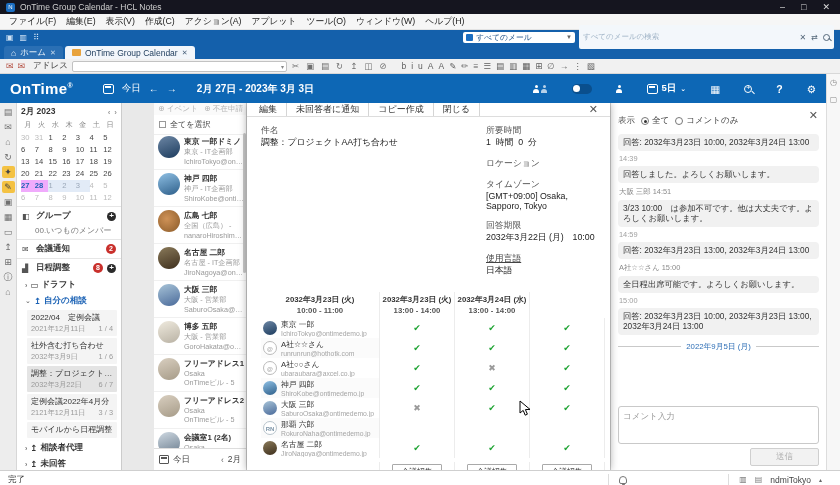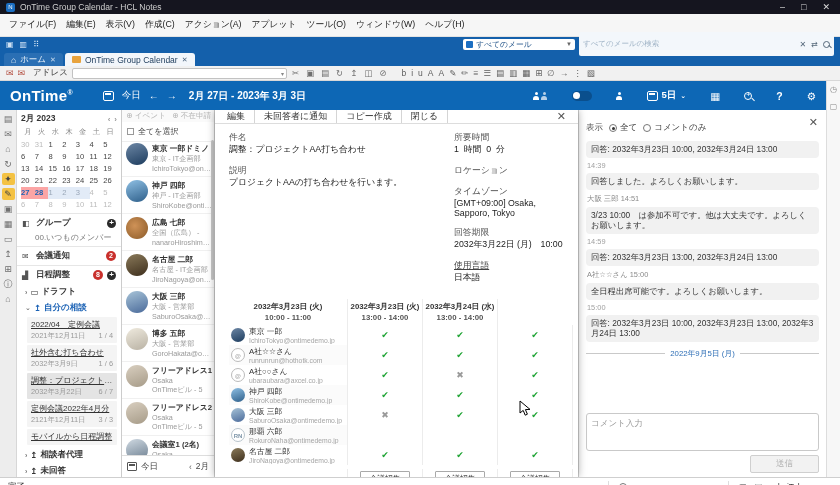--- a/index.html
+++ b/index.html
@@ -8,21 +8,21 @@
   .ellip { white-space:nowrap; overflow:hidden; text-overflow:ellipsis; }
 
   
   .titlebar { height:14px; background:#15151f; color:#cfcfcf; display:flex; align-items:center; font-size:8.5px; padding:0 6px; }
   .titlebar .appico { width:9px; height:9px; background:#1b6ec2; border-radius:2px; margin-right:5px; color:#fff; font-size:6px; line-height:9px; text-align:center; }
   .titlebar .t { flex:1; }
   .winbtns { display:flex; gap:16px; font-size:9px; color:#ddd; margin-right:4px; }
   .winbtns span { cursor:default; }
 
   
-  .menubar { height:23px; background:#f6f6f6; border-bottom:1px solid #e3e3e3; display:flex; align-items:center; font-size:8.8px; color:#222; padding-left:4px; }
+  .menubar { height:16px; background:#f6f6f6; border-bottom:1px solid #e3e3e3; display:flex; align-items:center; font-size:8.8px; color:#222; padding-left:4px; }
   .menubar span { padding:0 5px; }
 
   
   .bluebar { height:14px; background:#1460ab; display:flex; align-items:center; padding:0 6px; }
   .bluebar .lficons { display:flex; gap:6px; color:#cfe2f4; font-size:8px; }
   .scopebox { margin-left:auto; width:112px; height:11px; background:#fff; border-radius:2px; display:flex; align-items:center; font-size:7.8px; color:#1c4f86; padding:0 3px; gap:3px; }
   .scopebox .sqico { width:7px; height:7px; background:#1b6ec2; border-radius:1px; }
   .scopebox .cv { margin-left:auto; color:#666; font-size:6px; }
   .searchfield { width:255px; height:11px; background:#f3f7fb; border-radius:2px; margin-left:4px; display:flex; align-items:center; padding:12px 4px; }
   .searchfield .ph { font-size:7.5px; color:#9fb3c6; flex:1; }
@@ -52,21 +52,21 @@
   .rightstrip { width:14px; background:#f7f7f7; border-left:1px solid #ddd; display:flex; flex-direction:column; align-items:center; padding-top:4px; gap:8px; color:#8a8a8a; font-size:8px; }
 
   
   .othead { height:29px; background:#0d67b5; display:flex; align-items:center; color:#fff; padding:0 10px; }
   .otlogo { font-size:15px; font-weight:bold; letter-spacing:.3px; }
   .otlogo sup { font-size:7px; }
   .otnav { display:flex; align-items:center; gap:8px; margin-left:30px; font-size:9.5px; }
   .calico { width:11px; height:10px; border:1.2px solid #fff; border-radius:2px; position:relative; display:inline-block; }
   .calico::before { content:""; position:absolute; top:1.5px; left:1.5px; right:1.5px; height:1.5px; background:#fff; }
   .otnav .arrow { font-size:10px; }
-  .otrange { font-weight:bold; font-size:10px; margin-left:4px; }
+  .otrange { font-weight:bold; font-size:10px; margin-left:12px; }
   .otright { margin-left:auto; display:flex; align-items:center; gap:24px; }
   .pico { width:7px; height:8px; position:relative; display:inline-block; }
   .pico::before { content:""; position:absolute; top:0; left:2px; width:3.4px; height:3.4px; border-radius:50%; background:#fff; }
   .pico::after { content:""; position:absolute; bottom:0; left:.5px; width:6.4px; height:3.6px; border-radius:3px 3px 0 0; background:#fff; }
   .toggle { width:20px; height:10px; background:#0a4f8d; border-radius:5px; position:relative; }
   .toggle::before { content:""; position:absolute; left:1.5px; top:1.5px; width:7px; height:7px; border-radius:50%; background:#fff; }
   .viewsel { display:flex; align-items:center; gap:4px; font-size:9.5px; font-weight:bold; }
   .otright .gly { font-size:10.5px; }
   .magp { width:8px; height:8px; border:1.4px solid #fff; border-radius:50%; position:relative; display:inline-block; }
   .magp::after { content:""; position:absolute; width:4px; height:1.4px; background:#fff; transform:rotate(45deg); right:-3.4px; bottom:-1.4px; }
@@ -80,38 +80,38 @@
   .iconstrip span.hl { background:#f4c243; border-radius:2px; color:#444; }
 
   .sidebar { width:105px; background:#fff; border-right:1px solid #ccc; overflow:hidden; font-size:8.5px; }
   .mcal { padding:3px 4px 2px; }
   .mcal-head { display:flex; font-size:8.5px; font-weight:bold; color:#333; align-items:center; }
   .mcal-head .nav { margin-left:auto; color:#999; font-size:8px; display:flex; gap:4px; }
   .mcal-grid { display:grid; grid-template-columns:repeat(7,1fr); margin-top:2px; }
   .mcal-grid .wd { font-size:7.2px; color:#888; text-align:center; height:10px; line-height:10px; }
   .mcal-grid .dy { font-size:7.6px; color:#444; text-align:left; height:12px; line-height:12px; }
   .dy.dim { color:#bbb; }
-  .dy.sel { background:#fca5a5; color:#1b62b5; font-weight:bold; }
+  .dy.sel { background:#f0abfc; color:#1b62b5; font-weight:bold; }
   .dy.seldim { background:#e2ebf7; color:#9aa7b8; }
   .sbrow { display:flex; align-items:center; gap:4px; padding:3px 5px; border-top:1px solid #e6e6e6; font-weight:bold; color:#3a3a3a; }
   .sbrow .sic { color:#555; font-size:8px; width:10px; }
   .sbrow .badge { margin-left:auto; background:#c9302c; color:#fff; border-radius:50%; width:10px; height:10px; font-size:7px; line-height:10px; text-align:center; font-weight:bold; }
   .sbrow .plus { background:#2b2b2b; color:#fff; border-radius:50%; width:9px; height:9px; font-size:8px; line-height:8px; text-align:center; }
   .sbrow .plus.solo { margin-left:auto; }
   .sbsub { padding:0 5px 3px 18px; color:#777; font-weight:normal; font-size:8px; }
   .treerow { display:flex; align-items:center; gap:3px; padding:2px 5px 2px 8px; font-weight:bold; color:#333; }
   .treerow .cv { color:#777; font-size:7px; }
   .treerow.blue { color:#1b62b5; }
   .citem { margin:1px 4px 2px 10px; background:#f4f4f4; padding:2px 4px; border-radius:1px; }
   .citem.selected { background:#e4e4e4; }
-  .citem .t { color:#333; font-size:8px;text-decoration:underline; }
+  .citem .t { color:#333; font-size:8px; }
   .citem .meta { display:flex; color:#999; font-size:7.4px; margin-top:1px; }
   .citem .meta .c { margin-left:auto; }
 
-  .peoplecol { width:93px; background:#fff; border-right:1px solid #ccc; position:relative; overflow:hidden; }
+  .peoplecol { width:93px; background:#fff; border-right:1px solid #ccc; position:relative; overflow:hidden;margin-left:32px; }
   .pc-top { height:12px; background:#fafafa; display:flex; gap:6px; align-items:center; font-size:7.6px; color:#b5b5b5; padding:0 4px; white-space:nowrap; }
   .pc-top .plus { color:#b5b5b5; font-size:8px; }
   .selall { display:flex; align-items:center; gap:4px; font-size:8px; color:#444; padding:4px 5px; border-bottom:1px solid #eee; }
   .cbx { width:7px; height:7px; border:1px solid #999; background:#fff; }
   .plist { position:absolute; top:30px; bottom:22px; left:0; right:0; overflow:hidden; }
   .prow { display:flex; gap:4px; padding:3px 2px 3px 4px; border-bottom:1px solid #f0f0f0; }
   .avatar { width:22px; height:22px; border-radius:50%; flex:none; }
   .prow .nm { font-size:7.8px; font-weight:bold; color:#333; }
   .prow .l2, .prow .l3 { font-size:7.2px; color:#999; }
   .pfoot { position:absolute; bottom:0; left:0; right:0; height:22px; border-top:1px solid #ddd; background:#fff; display:flex; align-items:center; gap:4px; padding:0 5px; font-size:8.5px; color:#444; }
@@ -616,24 +616,20 @@
           <span class="act">閉じる</span>
           <span class="x">✕</span>
         </div>
         <div class="dbody">
           <div class="fields">
             <div class="fl">
               <div class="frow">
                   <span class="lab">件名</span>
                   <span class="val">調整：プロジェクトAA打ち合わせ</span>
                 </div>
-              <div class="frow">
-                  <span class="lab">説明</span>
-                  <span class="val">プロジェクトAAの打ち合わせを行います。</span>
-                </div>
             </div>
             <div class="fr">
               <div class="frow">
                   <span class="lab">所要時間</span>
                 <span class="val">
                   <span>1</span>&nbsp;&nbsp;<span>時間</span>&nbsp;&nbsp;<span>0</span>&nbsp;&nbsp;<span>分</span>
                 </span>
               </div>
               <div class="frow">
                   <span class="lab">ロケーション</span>

